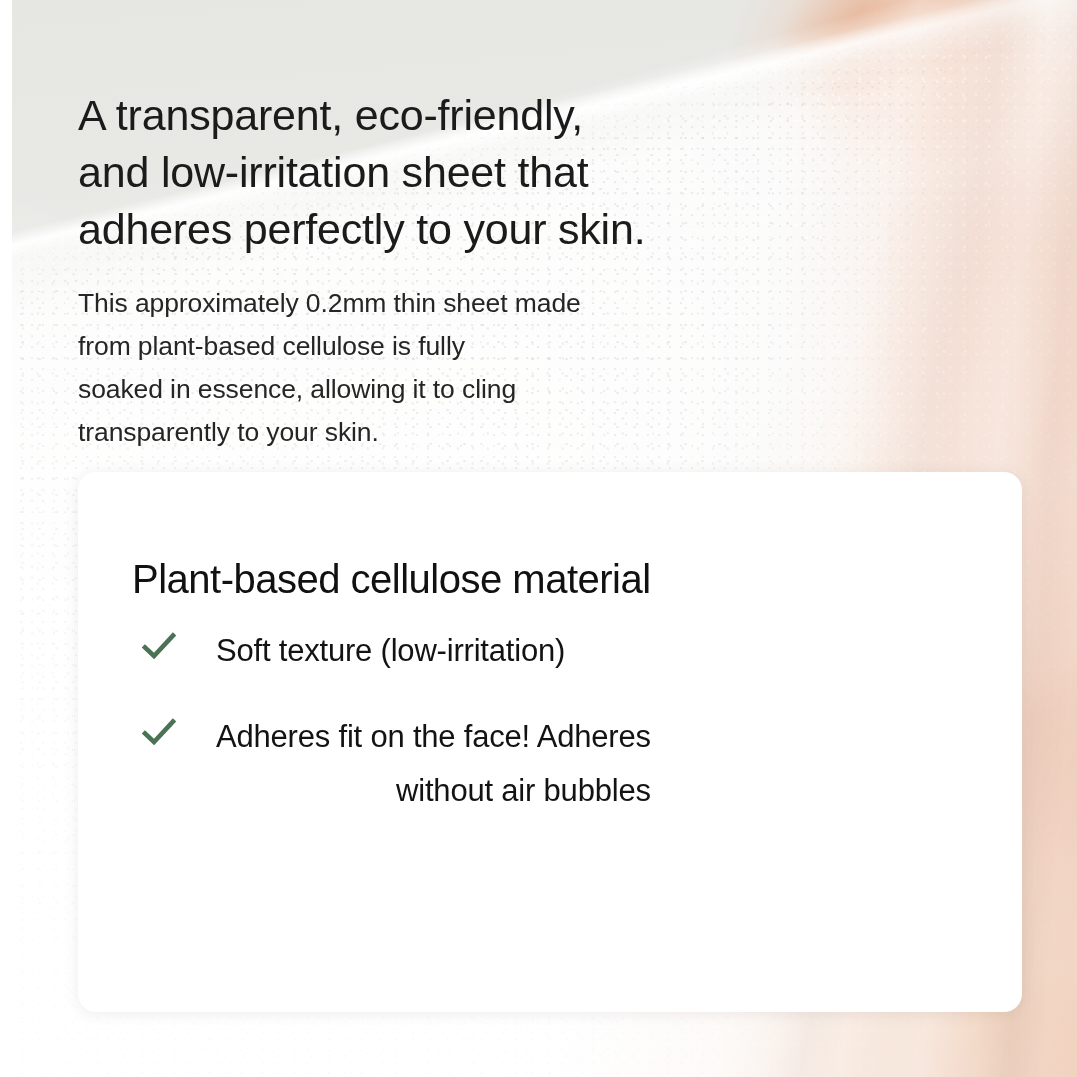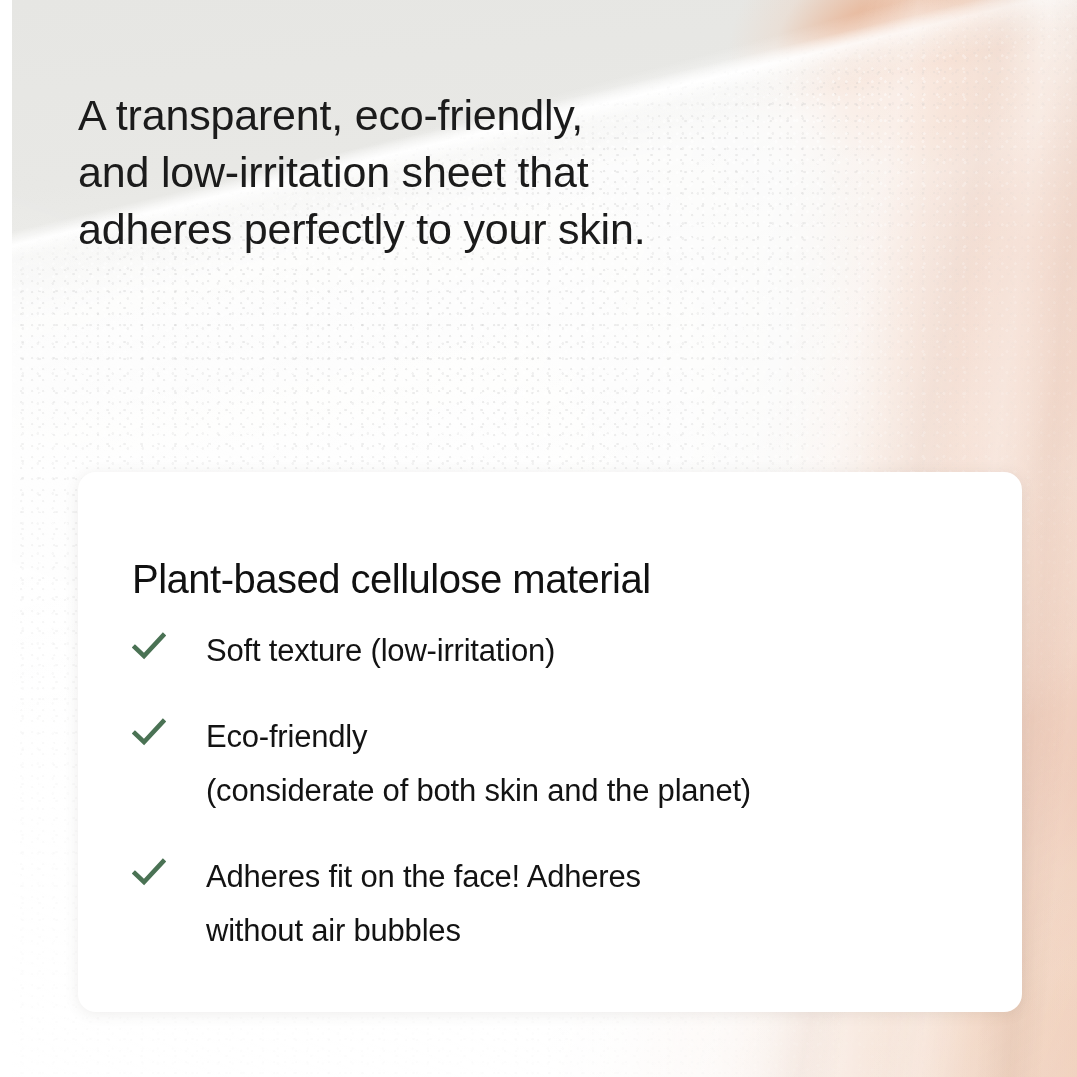--- a/index.html
+++ b/index.html
@@ -147,23 +147,24 @@
     top: 50px;
     font-size: 40px;
     line-height: 48px;
     font-weight: 400;
     color: #111111;
     letter-spacing: -0.5px;
   }
 
   .feature-list {
     position: absolute;
-    left: 54px;
+    left: 64px;
     top: 152px;
     right: 30px;
+    text-align: right;
   }
 
   .feature-item {
     display: flex;
     align-items: flex-start;
     margin-bottom: 32px;
   }
   .feature-item:last-child { margin-bottom: 0; }
 
   .check-icon {
@@ -197,45 +198,40 @@
   <div id="bg-texture" class="bg-layer"></div>
   <div id="bg-veil" class="bg-layer"></div>
   <div id="bg-lowerwash" class="bg-layer"></div>
 
   <div class="content">
 
     <h1 id="headline">A transparent, eco-friendly,
 and low-irritation sheet that
 adheres perfectly to your skin.</h1>
 
+    <p id="subcopy">This approximately 0.2mm thin sheet made
+from plant-based cellulose is fully
+soaked in essence, allowing it to cling
+transparently to your skin.</p>
 
     <section id="feature-card">
 
       <h2 id="card-title">Plant-based cellulose material</h2>
 
       <ul class="feature-list" style="list-style:none;margin:0;padding:0;">
 
         <li class="feature-item">
           <span class="check-icon">
             <svg width="34" height="34" viewBox="0 0 34 34" aria-hidden="true">
               <path d="M3 17.5 L12 26 L31 5.5" fill="none" stroke="#4a7254" stroke-width="4.6" stroke-linecap="square" stroke-linejoin="miter"></path>
             </svg>
           </span>
           <span class="feature-text">Soft texture (low-irritation)</span>
         </li>
 
-        <li class="feature-item">
-          <span class="check-icon">
-            <svg width="34" height="34" viewBox="0 0 34 34" aria-hidden="true">
-              <path d="M3 17.5 L12 26 L31 5.5" fill="none" stroke="#4a7254" stroke-width="4.6" stroke-linecap="square" stroke-linejoin="miter"></path>
-            </svg>
-          </span>
-          <span class="feature-text">Eco-friendly
-(considerate of both skin and the planet)</span>
-        </li>
 
         <li class="feature-item">
           <span class="check-icon">
             <svg width="34" height="34" viewBox="0 0 34 34" aria-hidden="true">
               <path d="M3 17.5 L12 26 L31 5.5" fill="none" stroke="#4a7254" stroke-width="4.6" stroke-linecap="square" stroke-linejoin="miter"></path>
             </svg>
           </span>
           <span class="feature-text">Adheres fit on the face! Adheres
 without air bubbles</span>
         </li>

